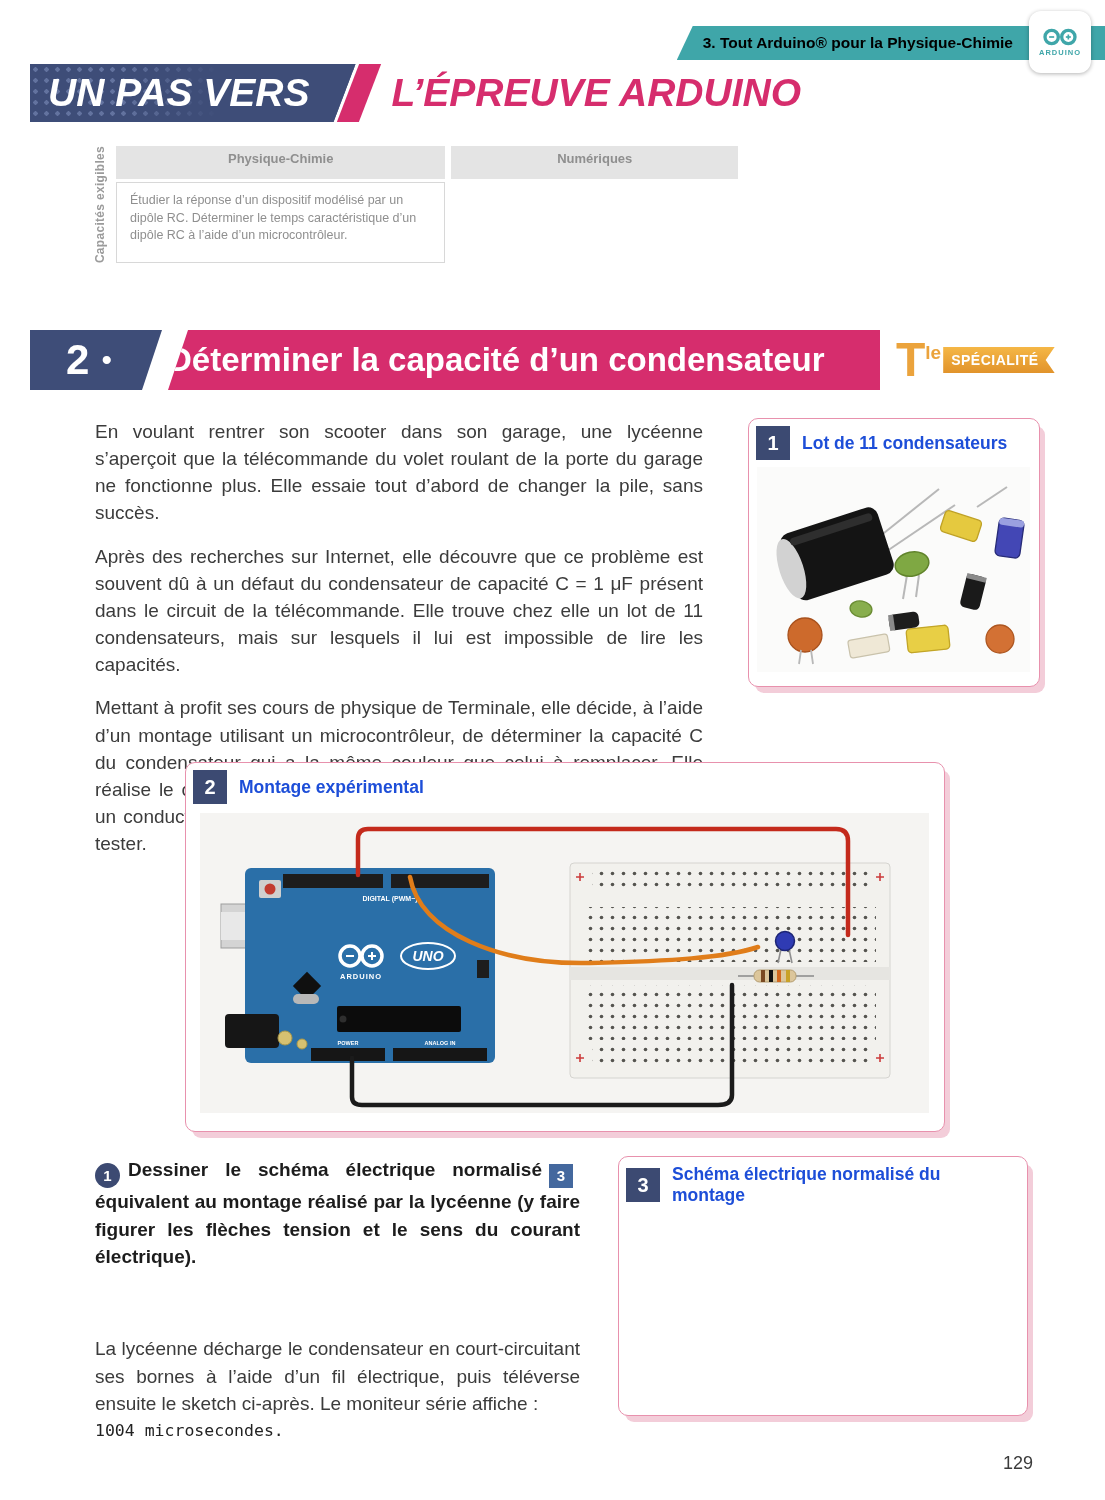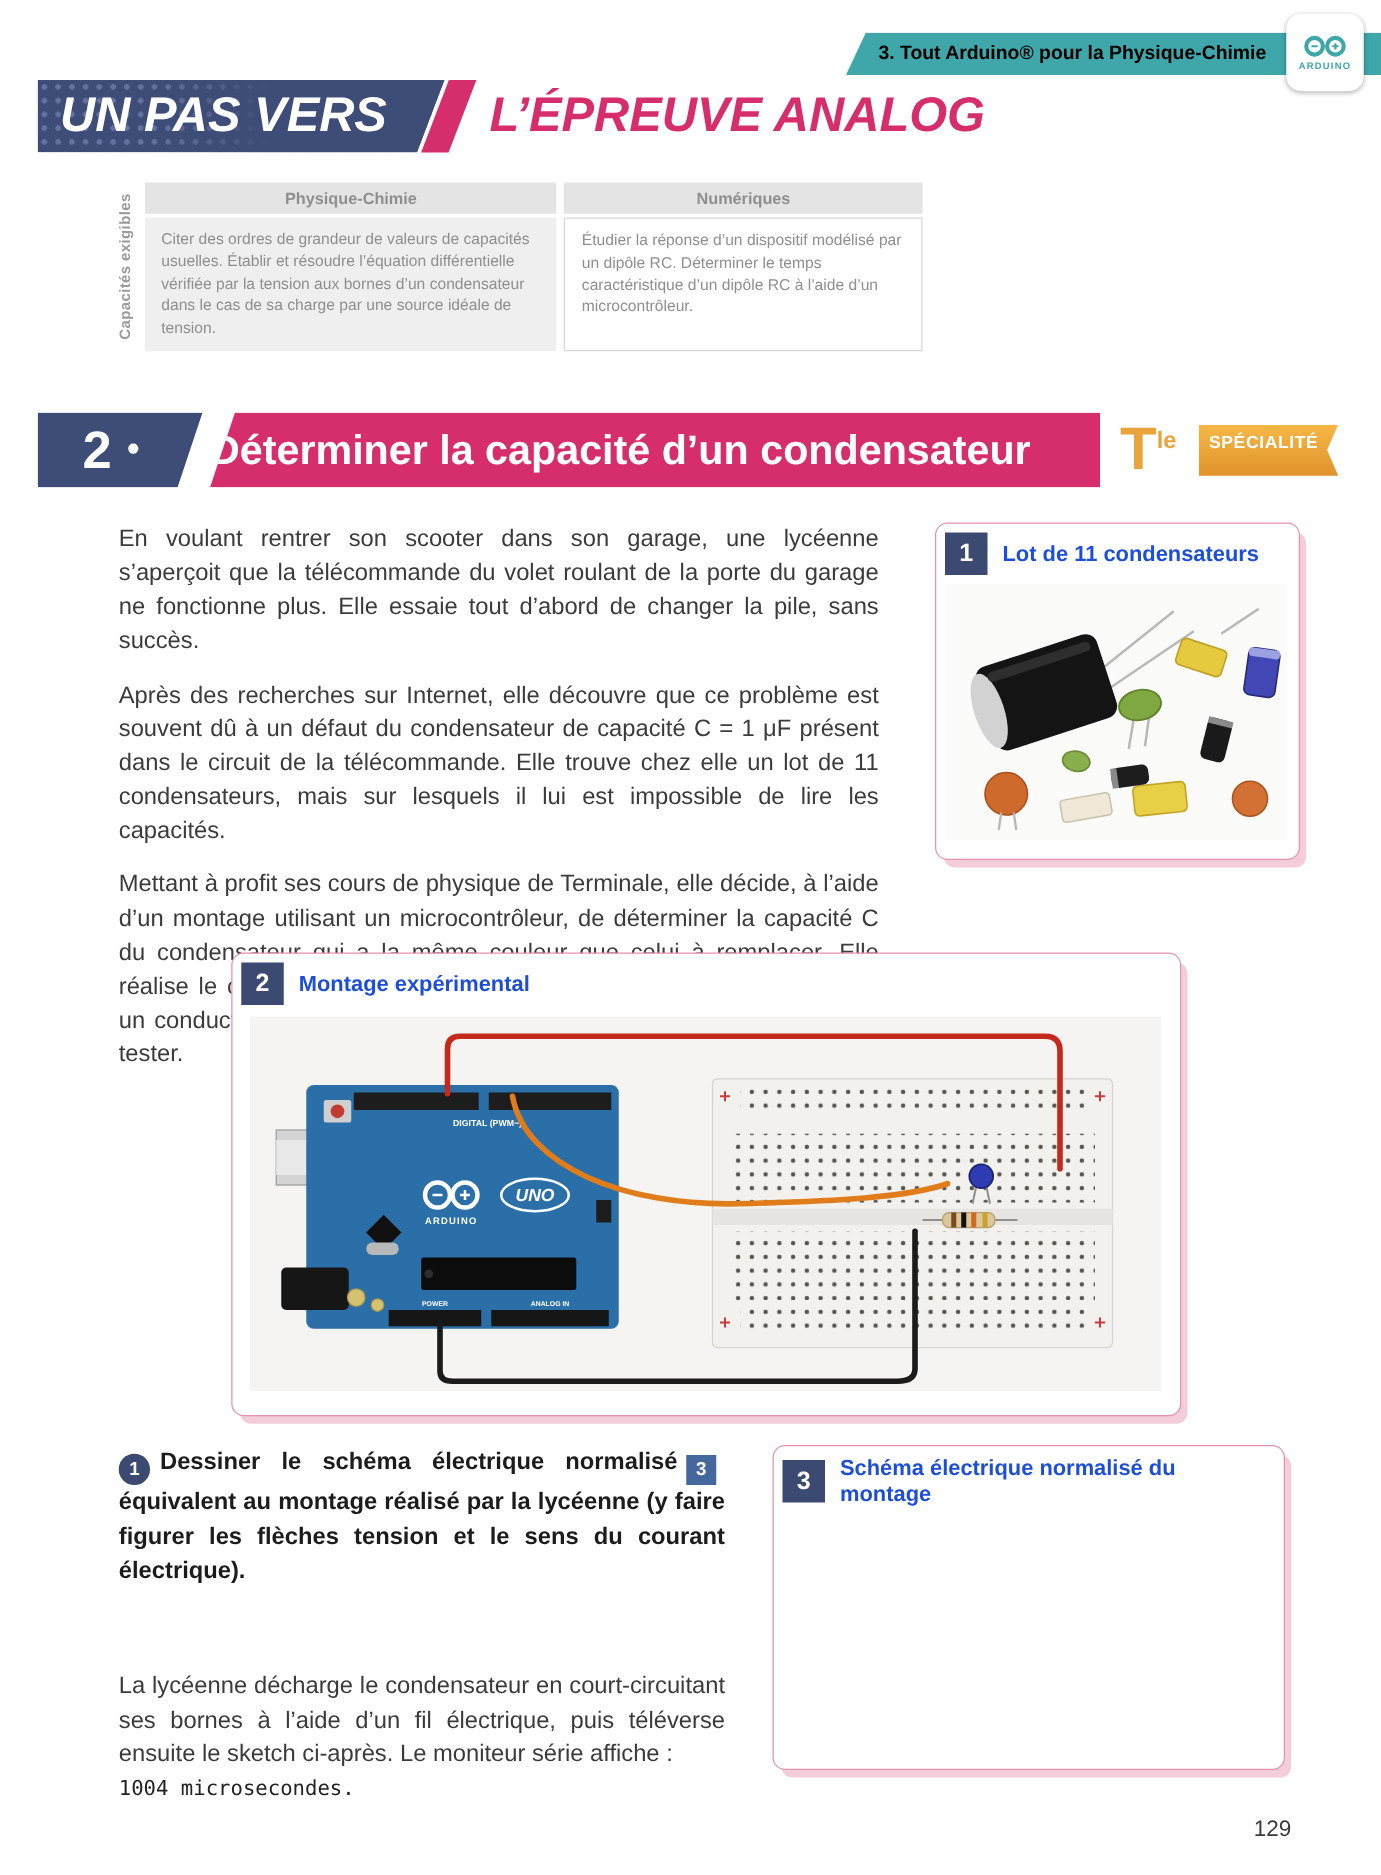--- a/index.html
+++ b/index.html
@@ -45,21 +45,21 @@
     color: #fff; display: flex; align-items: center; justify-content: center; gap: 12px; padding-right: 14px; }
   .sec-num .n { font-size: 42px; font-weight: bold; }
   .sec-num .b { font-size: 30px; }
   .sec-banner { width: 712px; background: #d62d6d; clip-path: polygon(20px 0, 100% 0, 100% 100%, 0 100%);
     margin-left: 6px; display: flex; align-items: center; justify-content: flex-start; }
   .sec-banner .t { color: #fff; font-size: 33px; font-weight: bold; white-space: nowrap; }
   .spec-badge { margin-left: 16px; display: flex; align-items: center; }
   .badge-t { font-size: 48px; font-weight: bold; color: #eba33c; line-height: 1; }
   .badge-le { font-size: 19px; font-weight: bold; color: #eba33c; }
   .badge-ribbon { background: linear-gradient(#f5b746, #e1932b); color: #fff; font-weight: bold; font-size: 14px;
-    letter-spacing: .5px; padding: 5px 16px 20px 8px; margin-left: 18px;
+    letter-spacing: .5px; padding: 5px 16px 5px 8px; margin-left: 2px;
     clip-path: polygon(0 0, 100% 0, calc(100% - 9px) 50%, 100% 100%, 0 100%); text-align: right; }
 
   
   .content-row { position: absolute; top: 418px; left: 95px; width: 945px; display: flex; gap: 45px; }
   .intro-col { width: 610px; font-size: 19px; color: #3b3b3b; text-align: justify; line-height: 1.43; }
   .intro-col p { margin: 0 0 16px 0; }
 
   .figbox { background: #fff; border: 1.5px solid #e891ad; border-radius: 10px;
     box-shadow: 6px 7px 0 -1px #f3cdd9; }
   .fig-head { display: flex; align-items: center; gap: 12px; padding: 7px 10px 3px 7px; }
@@ -107,29 +107,28 @@
       <line x1="34" y1="9" x2="34" y2="15" stroke="#3fa6a9" stroke-width="2"></line>
     </svg>
     <span class="brand">ARDUINO</span>
   </div>
 
   <div class="main-banner">
     <div class="banner-blue">
       <span class="txt">UN PAS VERS</span>
     </div>
     <div class="banner-slash"></div>
-    <div class="banner-right">L’ÉPREUVE ANALOG</div>
+    <div class="banner-right">L’ÉPREUVE ARDUINO</div>
   </div>
 
   <div class="capacites">
     <div class="cap-side">Capacités exigibles</div>
     <div class="cap-grid">
       <div class="cap-th">Physique-Chimie</div>
       <div class="cap-th">Numériques</div>
-      <div class="cap-td cap-td-gray">Citer des ordres de grandeur de valeurs de capacités usuelles. Établir et résoudre l’équation différentielle vérifiée par la tension aux bornes d’un condensateur dans le cas de sa charge par une source idéale de tension.</div>
       <div class="cap-td cap-td-white">Étudier la réponse d’un dispositif modélisé par un dipôle RC. Déterminer le temps caractéristique d’un dipôle RC à l’aide d’un microcontrôleur.</div>
     </div>
   </div>
 
   <div class="section-header">
     <div class="sec-num">
       <span class="n">2</span>
       <span class="b">•</span>
     </div>
     <div class="sec-banner">

